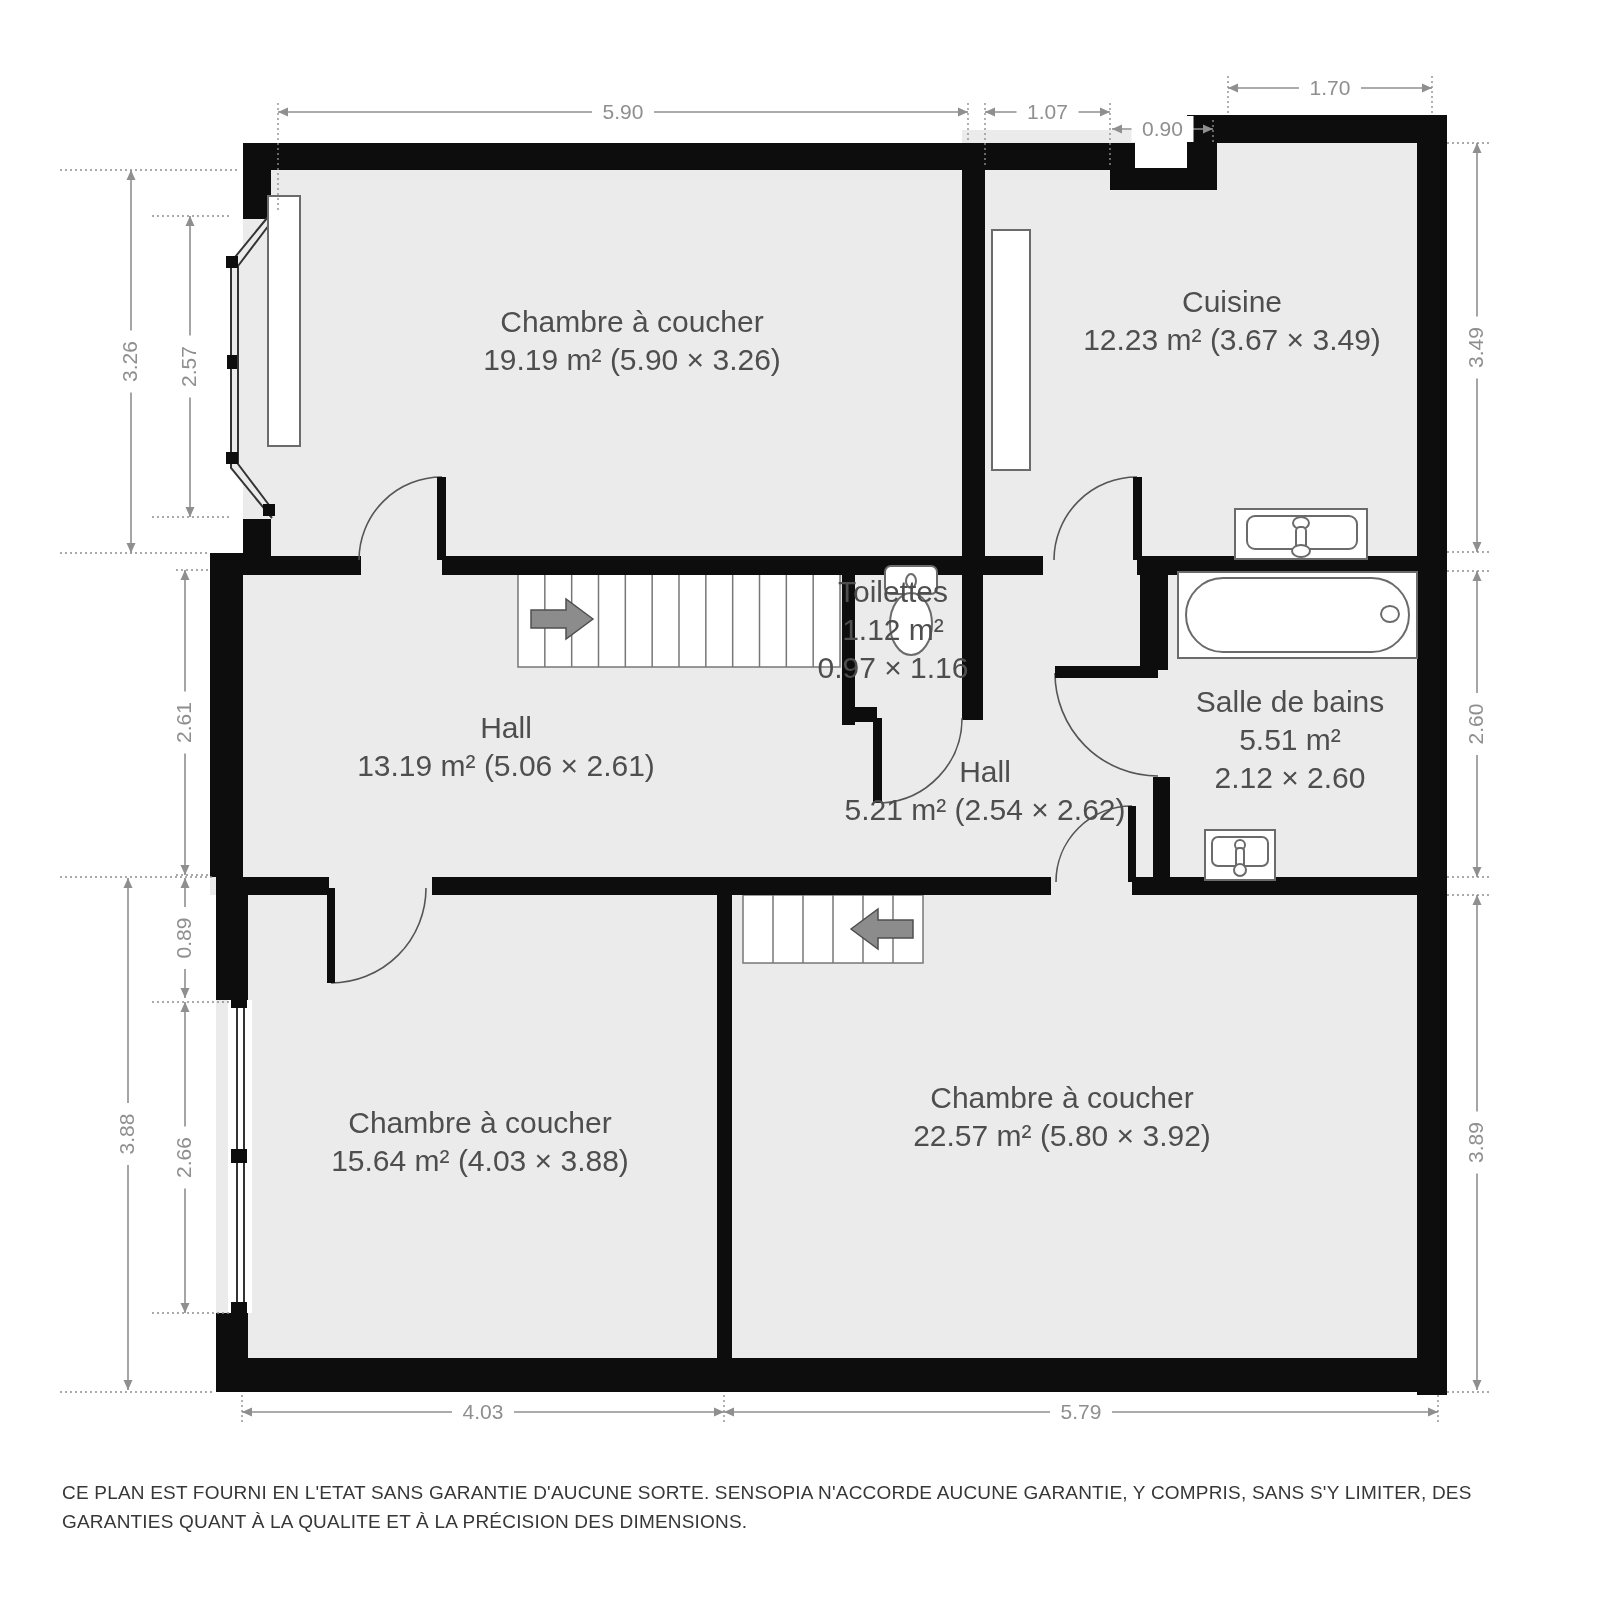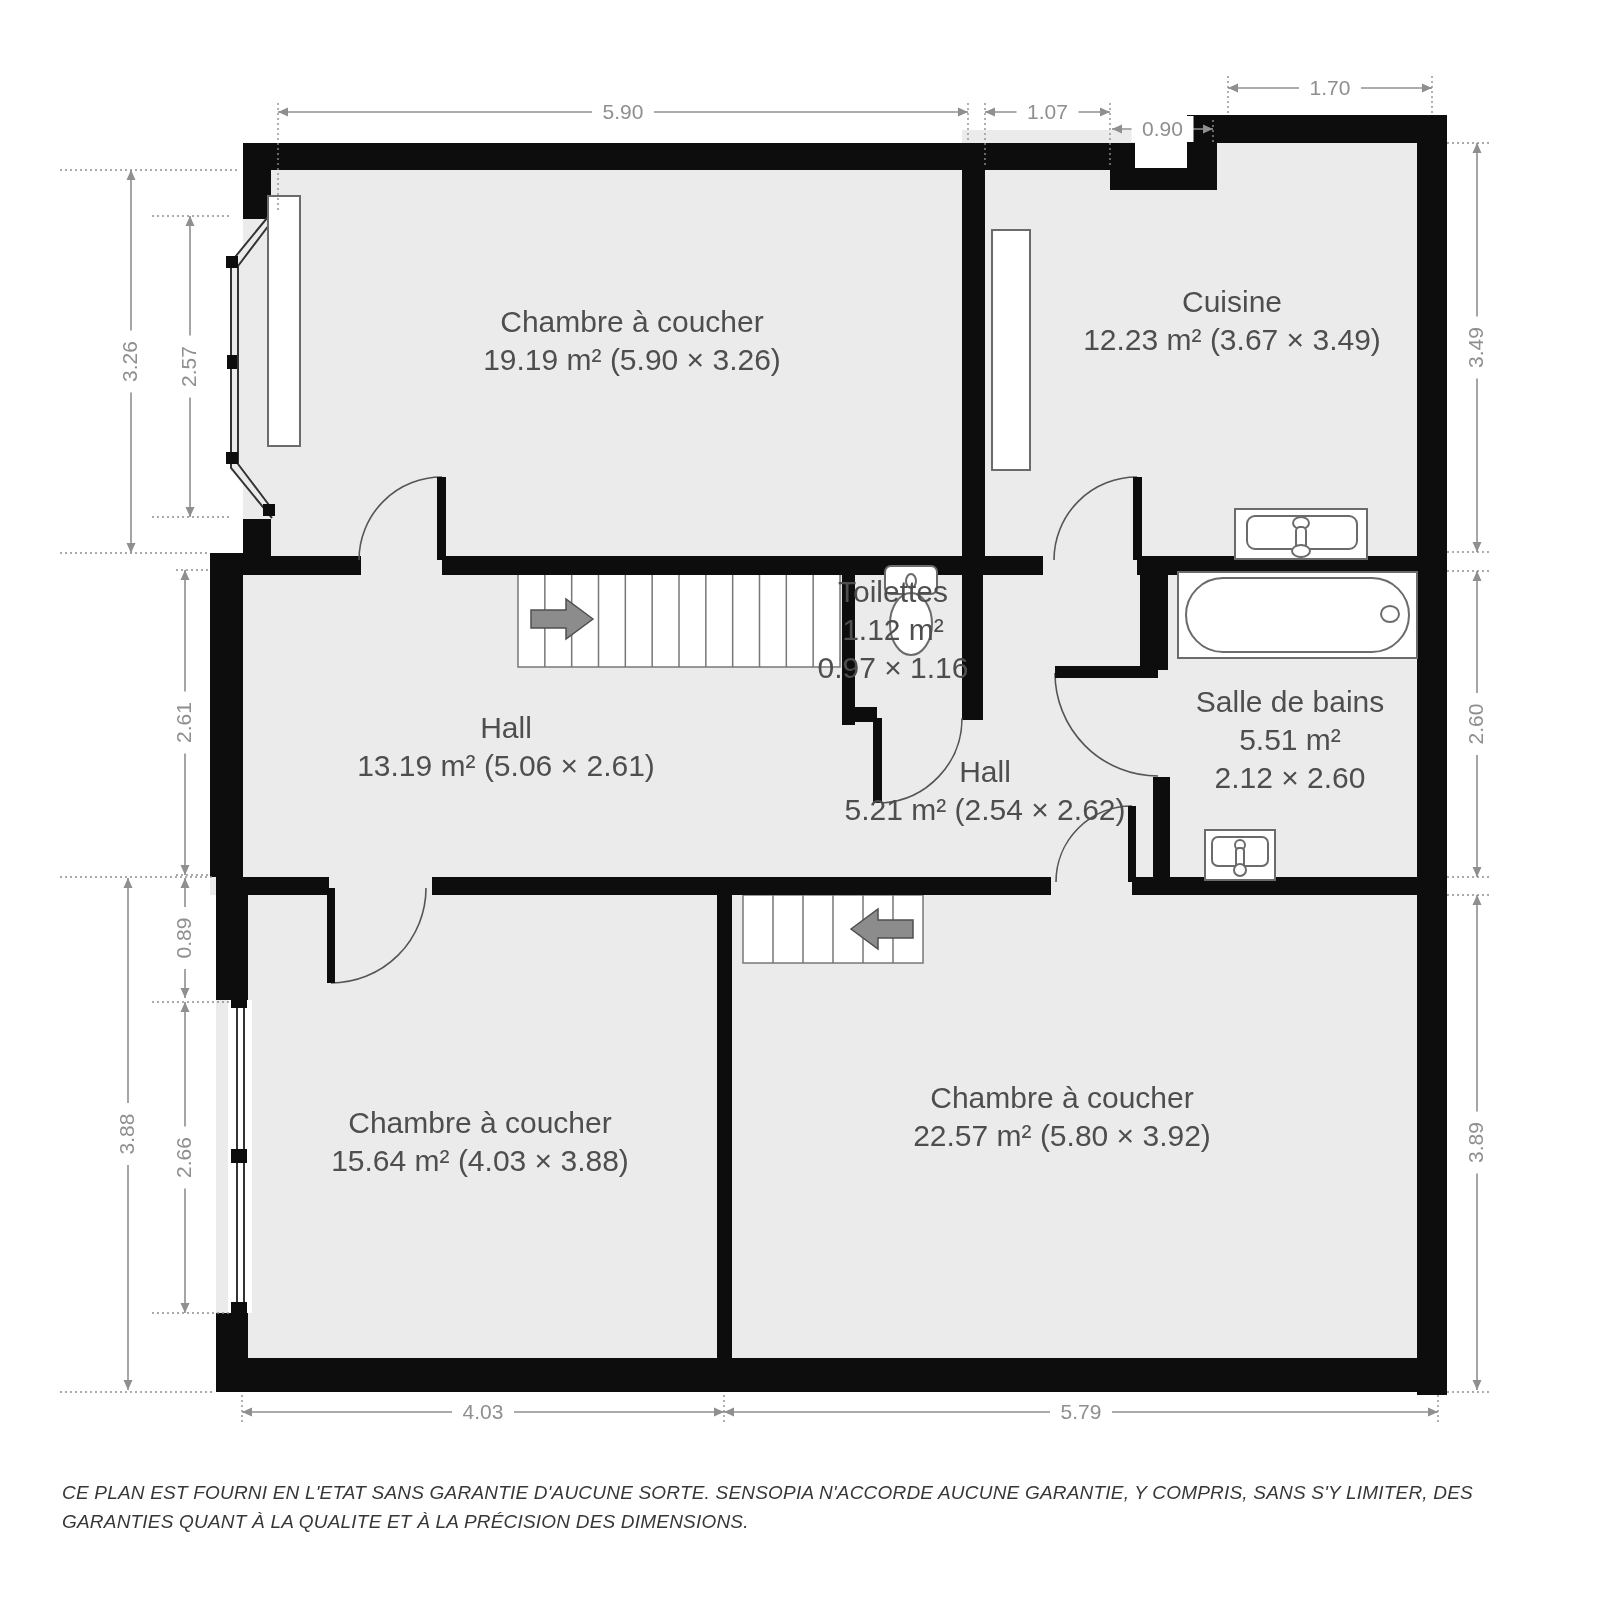--- a/index.html
+++ b/index.html
@@ -1,20 +1,20 @@
 <!DOCTYPE html>
 <html><head>
 <meta charset="utf-8">
 <style>
   html,body{margin:0;padding:0;background:#fff;}
   body{font-family:"Liberation Sans","DejaVu Sans",sans-serif;}
   #page{position:relative;width:1600px;height:1600px;background:#fff;overflow:hidden;}
   #plan{position:absolute;left:0;top:0;}
   #disclaimer{position:absolute;left:62px;top:1479px;width:1412px;
-    font-size:19px;line-height:1.5;color:#373737;letter-spacing:.2px;font-style:italic;}
+    font-size:19px;line-height:1.5;color:#373737;letter-spacing:.2px;}
   svg text{font-family:"Liberation Sans","DejaVu Sans",sans-serif;}
 </style>
 </head>
 <body>
 
 <div id="page">
   <svg id="plan" width="1600" height="1600" viewBox="0 0 1600 1600">
       <rect x="243" y="160" width="742" height="415" fill="#ebebeb"></rect>
       <rect x="962" y="130" width="485" height="445" fill="#ebebeb"></rect>
       <rect x="210" y="556" width="960" height="339" fill="#ebebeb"></rect>

